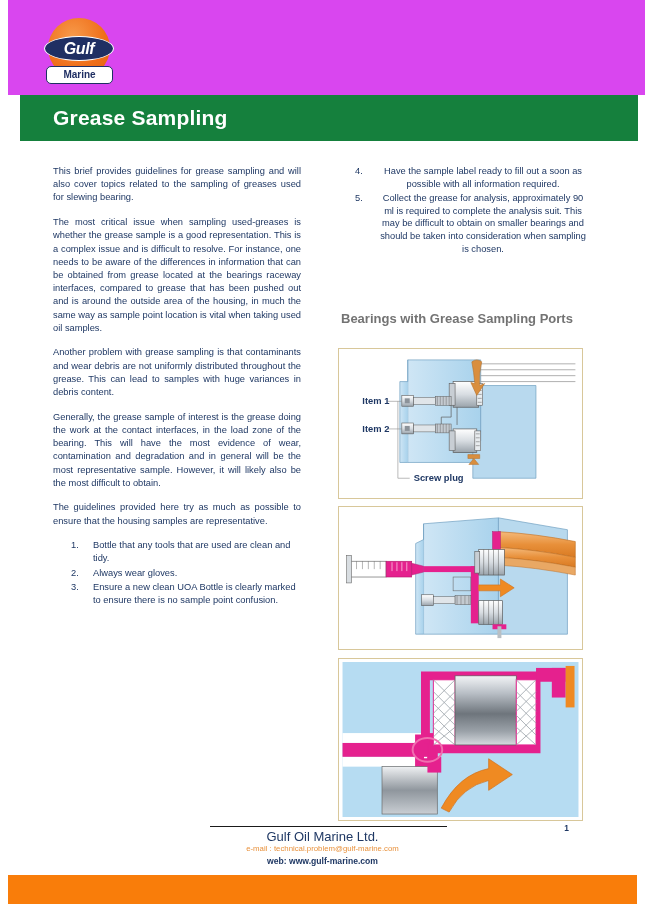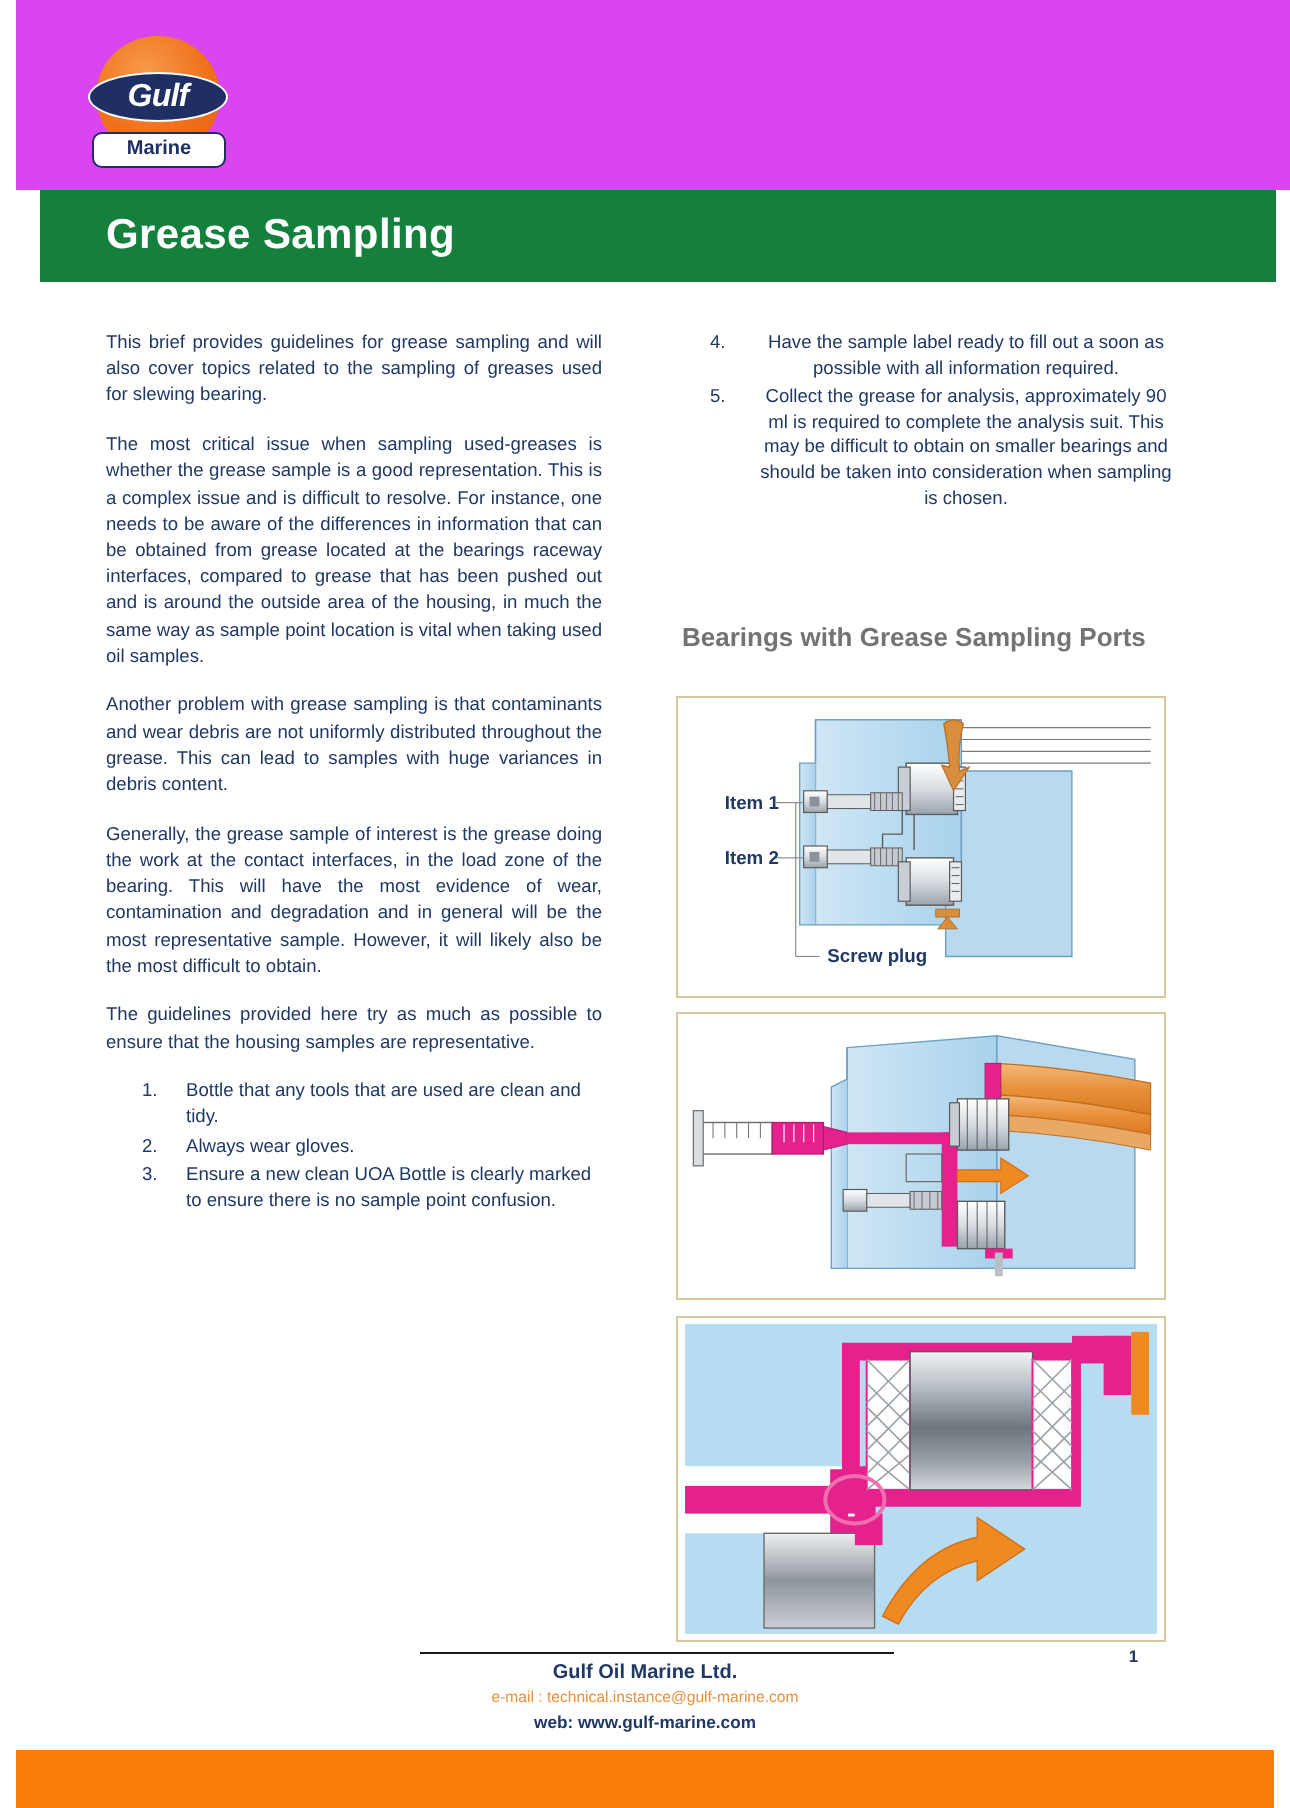--- a/index.html
+++ b/index.html
@@ -163,22 +163,22 @@
     border-top: 1.4px solid #1a1a1a;
   }
   .footer-lines {
     position: absolute;
     left: 0; top: 18px;
     width: 645px;
     text-align: center;
   }
   .footer-company {
     color: #1f3864;
-    font-size: 10px;
-    font-weight: bold;
+    font-size: 13px;
+    font-weight: normal;
     line-height: 12px;
   }
   .footer-email {
     color: #e8913c;
     font-size: 7.8px;
     line-height: 11.5px;
   }
   .footer-web {
     color: #1f3864;
     font-size: 8.6px;
@@ -513,21 +513,21 @@
 
       <path d="M100 148 q18 -34 48 -40 l0 -10 l24 16 l-24 16 l0 -10 q-26 6 -40 32 Z" fill="#ef8a22" stroke="#d0701a" stroke-width="0.7"></path>
     </svg>
   </div>
 
   <div class="footer">
     <div class="footer-rule"></div>
     <div class="page-number">1</div>
     <div class="footer-lines">
       <div class="footer-company">Gulf Oil Marine Ltd.</div>
-      <div class="footer-email">e-mail : technical.instance@gulf-marine.com</div>
+      <div class="footer-email">e-mail : technical.problem@gulf-marine.com</div>
       <div class="footer-web">web: www.gulf-marine.com</div>
     </div>
   </div>
 
   <div class="bottom-bar"></div>
   <div class="bottom-bar-cap"></div>
   <div class="edge-left"></div>
 
 </div>
 

